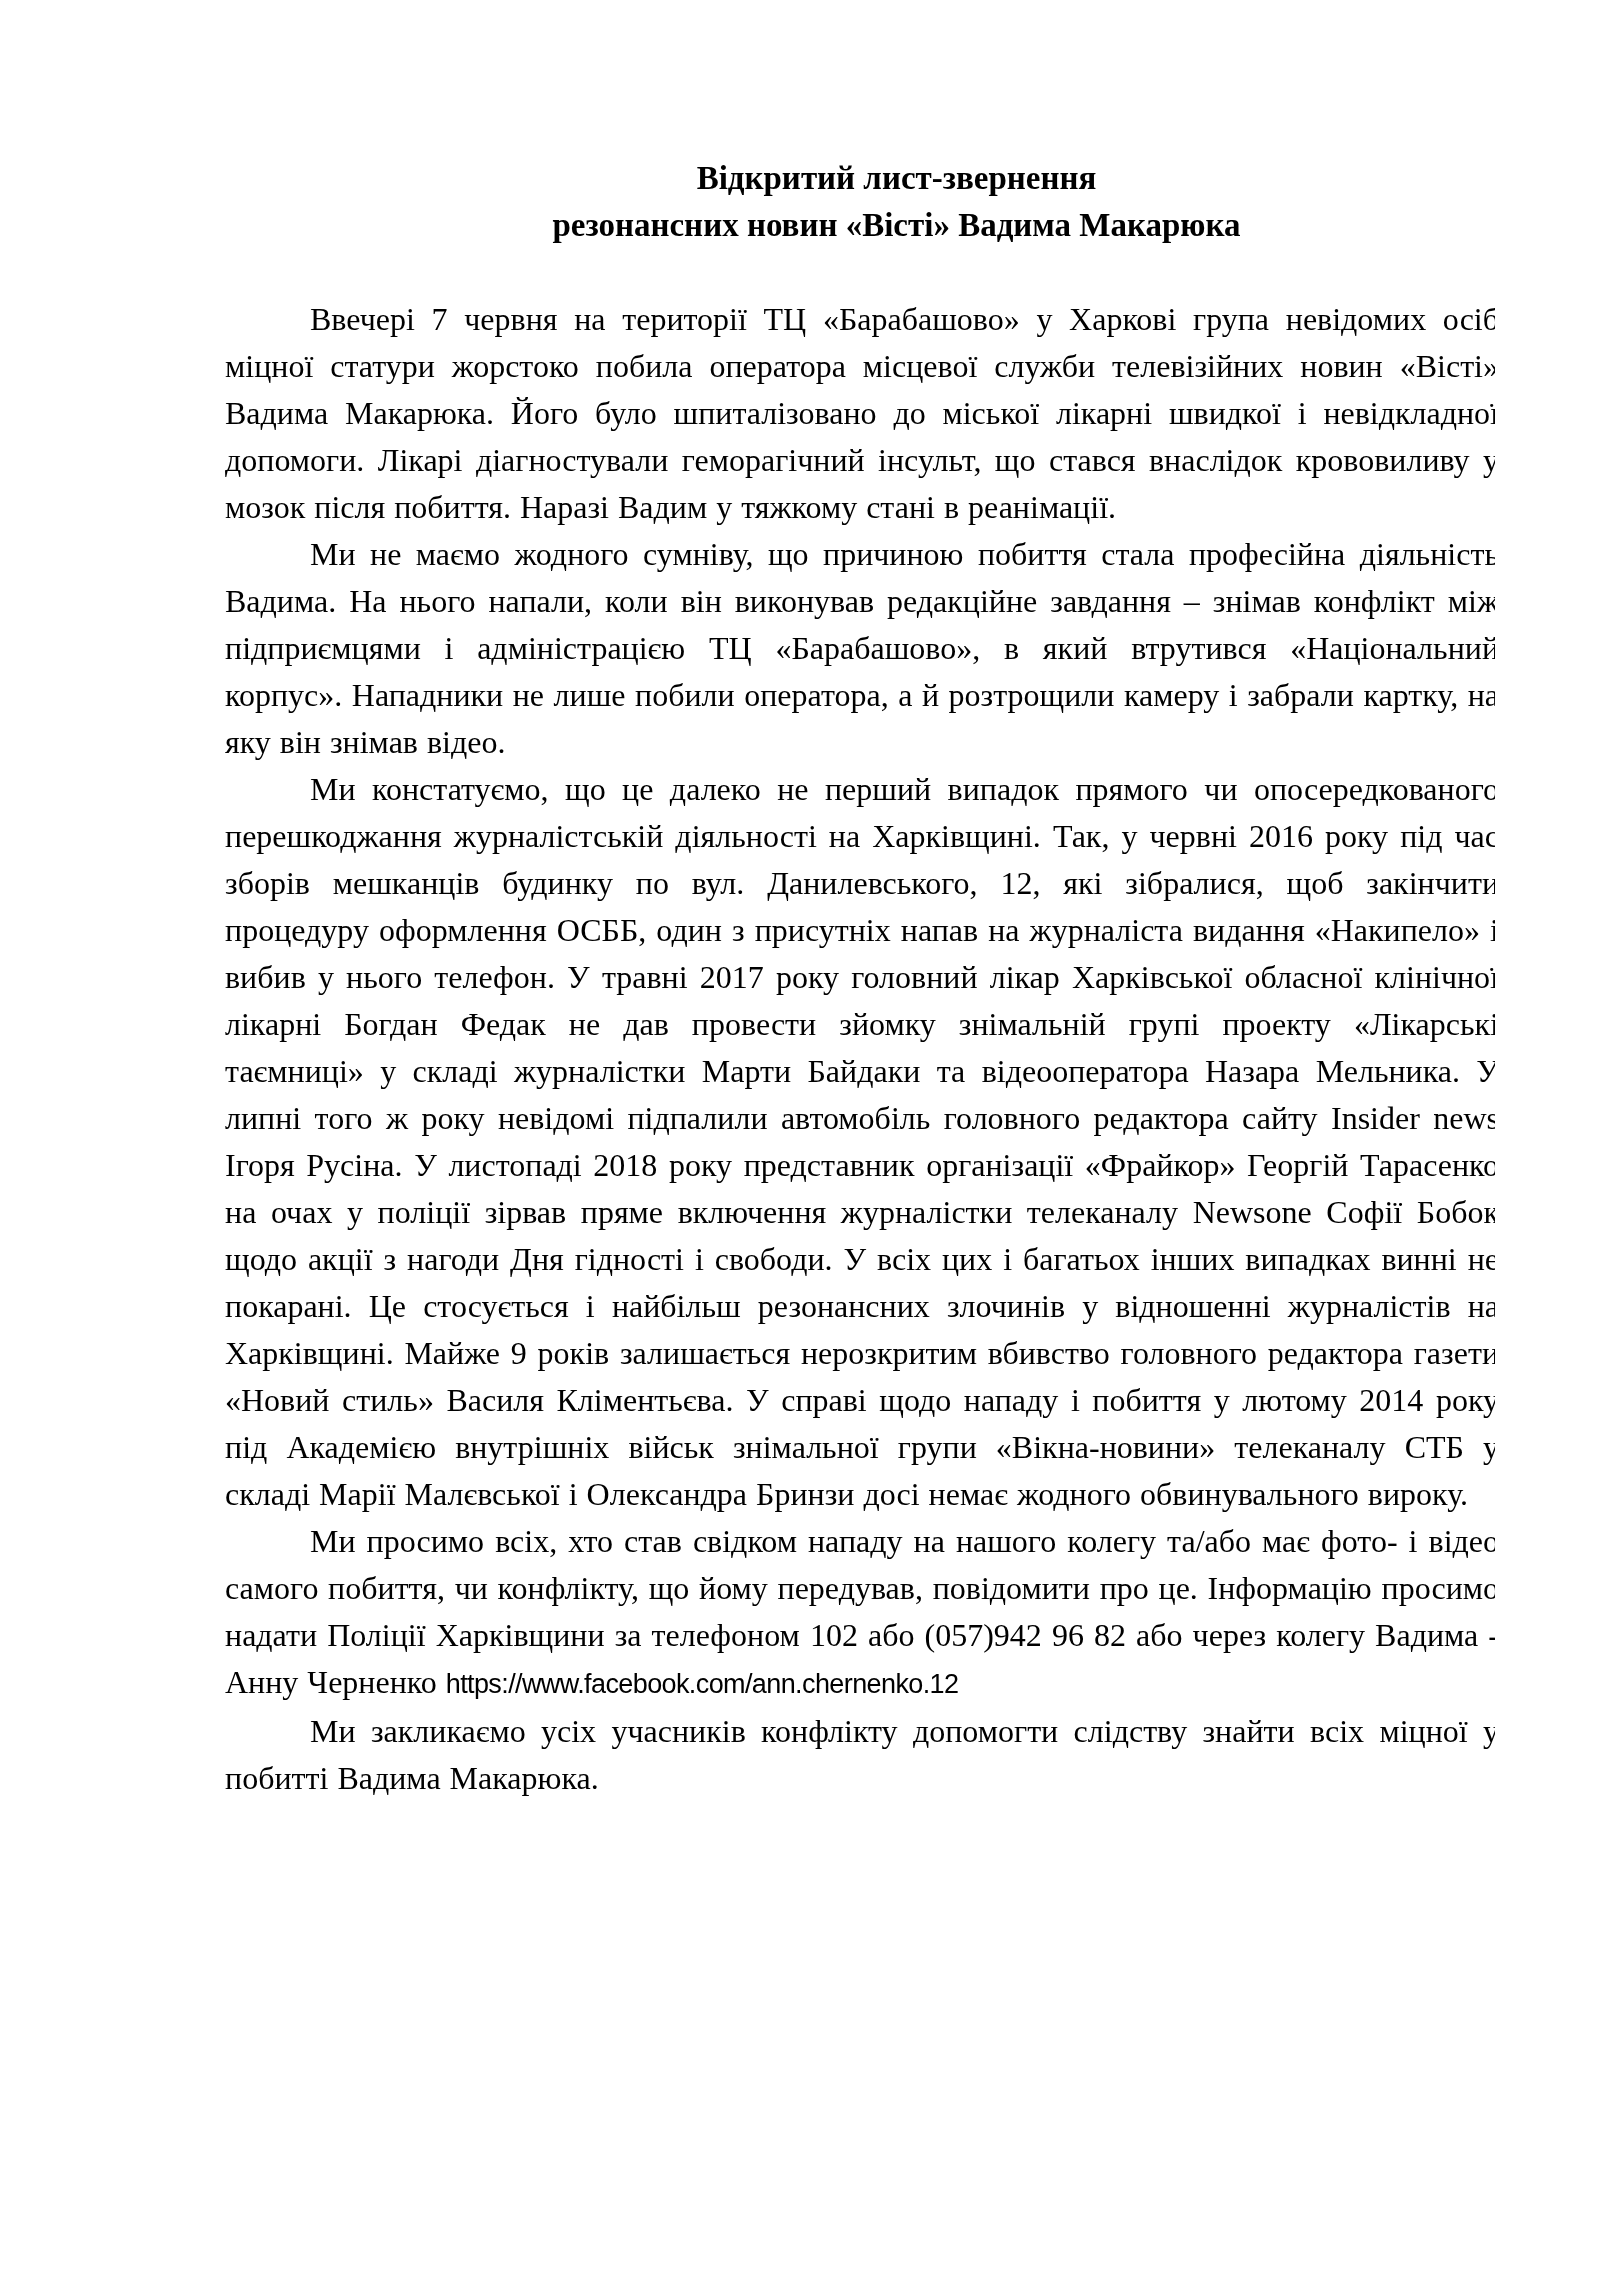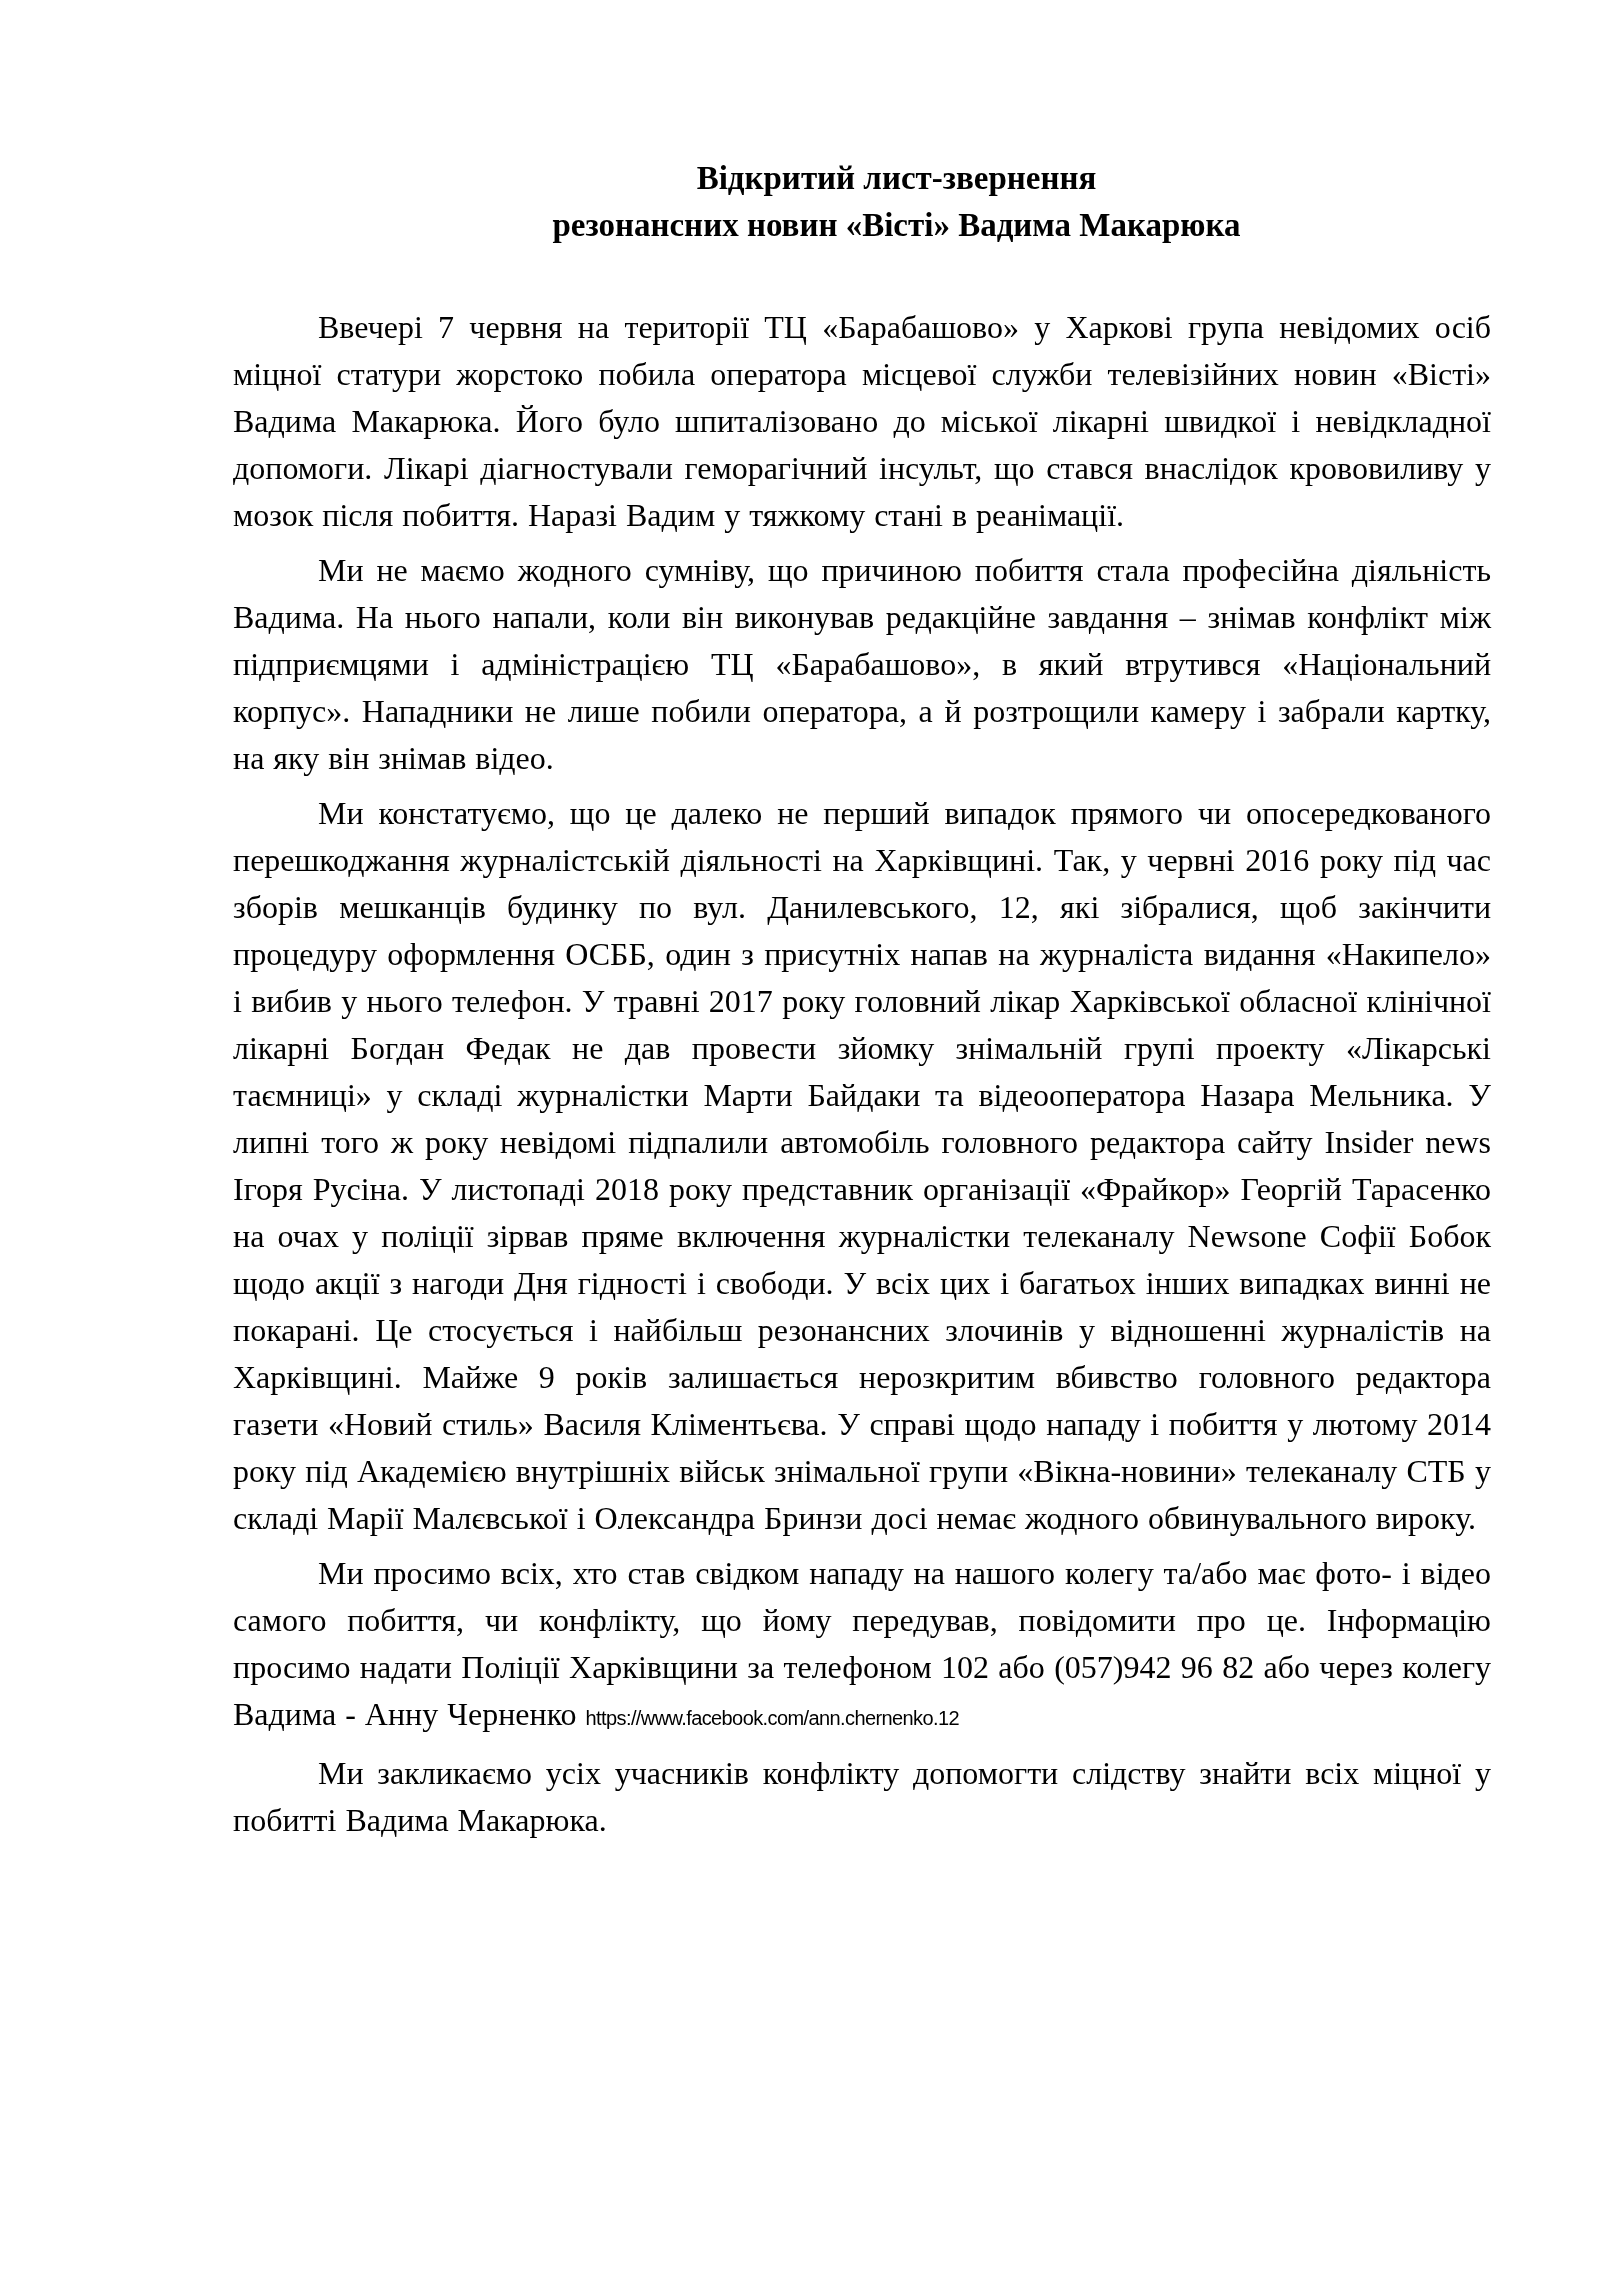--- a/index.html
+++ b/index.html
@@ -27,30 +27,30 @@
     padding: 0 0 0 69px;
     font-size: 33px;
     font-weight: bold;
     line-height: 47px;
     text-align: center;
     letter-spacing: 0;
   }
   .title-line { display: block; }
   .title-gap { height: 47px; }
   .par {
-    margin: 8px;
+    margin: 0;
     font-size: 32px;
     line-height: 47px;
     text-align: justify;
     text-indent: 85px;
     word-spacing: 1px;
   }
   .url {
     font-family: "Liberation Sans", sans-serif;
-    font-size: 20px;
+    font-size: 27px;
     letter-spacing: -0.6px;
     white-space: nowrap;
   }
 </style>
 </head>
 <body>
 
 <div class="page">
   <div class="doc">
 

